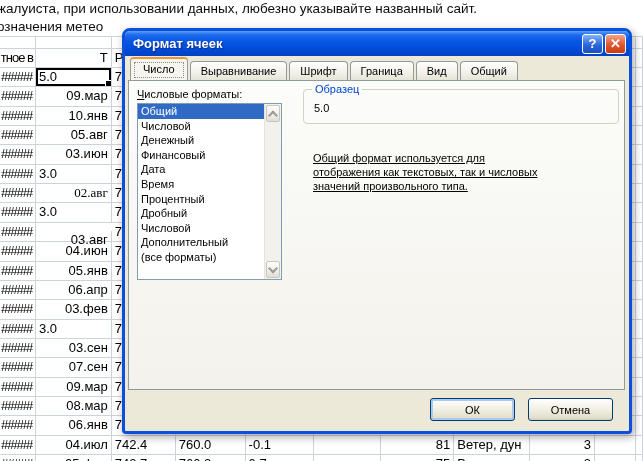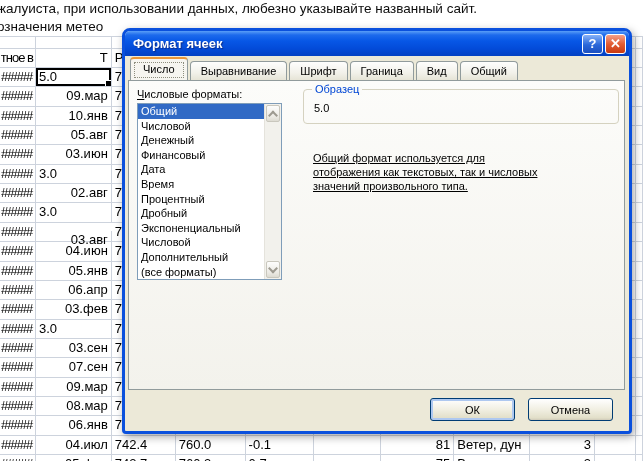--- a/index.html
+++ b/index.html
@@ -190,21 +190,21 @@
           <span class="gcell c4" style="width: 68px;"></span>
           <span class="gcell c5" style="width: 68px;"></span>
           <span class="gcell c6 ar" style="width: 73px;"></span>
           <span class="gcell c7" style="width: 76px;"></span>
           <span class="gcell c8 ar" style="width: 65px;"></span>
           <span class="gcell c9" style="width: 41px;"></span>
           <span class="gcell c10" style="width: 6px;"></span>
         </div>
         <div class="grow" style="top: 147px; height: 19px;">
           <span class="gcell c0" style="width: 36px;">#####</span>
-          <span class="gcell c1 ar" style="width: 76px;">02.авг</span>
+          <span class="gcell c1 ar" style="width: 76px; font-family: Liberation Serif, serif;">02.авг</span>
           <span class="gcell c2" style="width: 64px;">7</span>
           <span class="gcell c3" style="width: 70px;"></span>
           <span class="gcell c4" style="width: 68px;"></span>
           <span class="gcell c5" style="width: 68px;"></span>
           <span class="gcell c6 ar" style="width: 73px;"></span>
           <span class="gcell c7" style="width: 76px;"></span>
           <span class="gcell c8 ar" style="width: 65px;"></span>
           <span class="gcell c9" style="width: 41px;"></span>
           <span class="gcell c10" style="width: 6px;"></span>
         </div>
@@ -417,21 +417,20 @@
         <div class="listbox">
           <div class="lbitems" id="lbitems">
               <div class="lbitem selected">Общий</div>
               <div class="lbitem">Числовой</div>
               <div class="lbitem">Денежный</div>
               <div class="lbitem">Финансовый</div>
               <div class="lbitem">Дата</div>
               <div class="lbitem">Время</div>
               <div class="lbitem">Процентный</div>
               <div class="lbitem">Дробный</div>
-              <div class="lbitem">Экспоненциальный</div>
               <div class="lbitem">Числовой</div>
               <div class="lbitem">Дополнительный</div>
               <div class="lbitem">(все форматы)</div>
             </div>
           <div class="sbar">
             <div class="sbtn up">
                 <span class="chev"></span>
               </div>
             <div class="sbtn down">
                 <span class="chev"></span>

